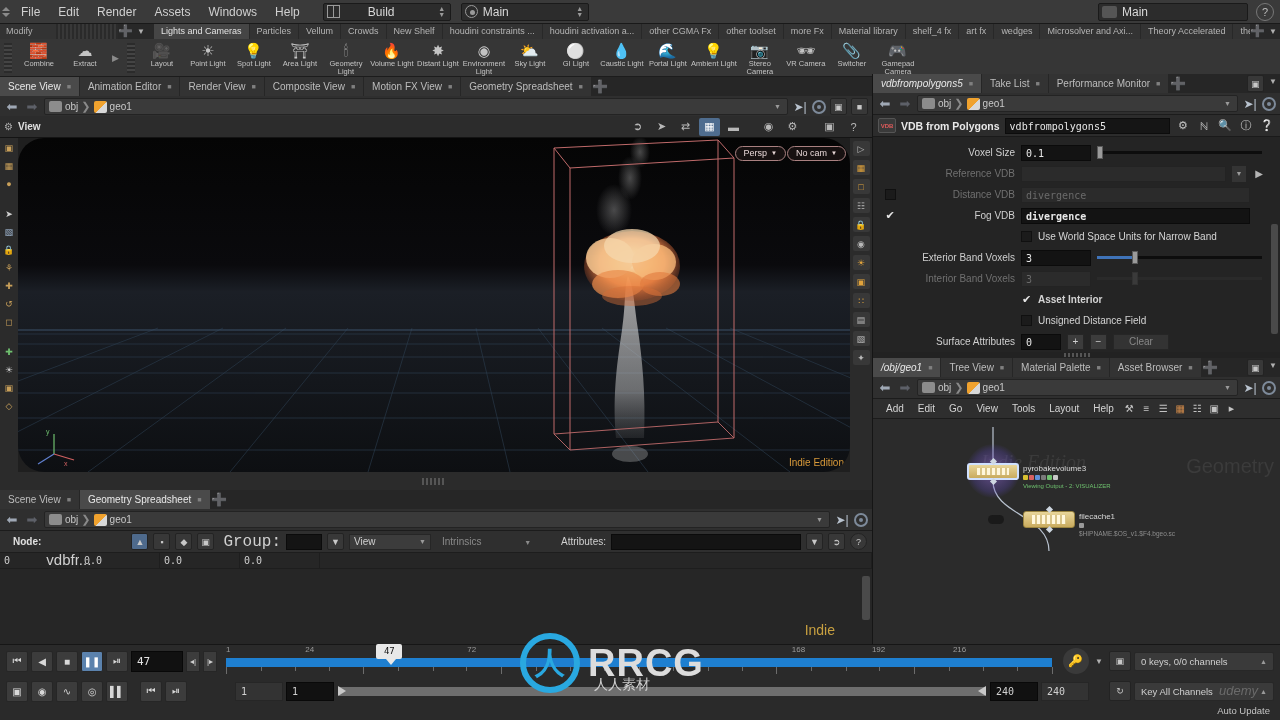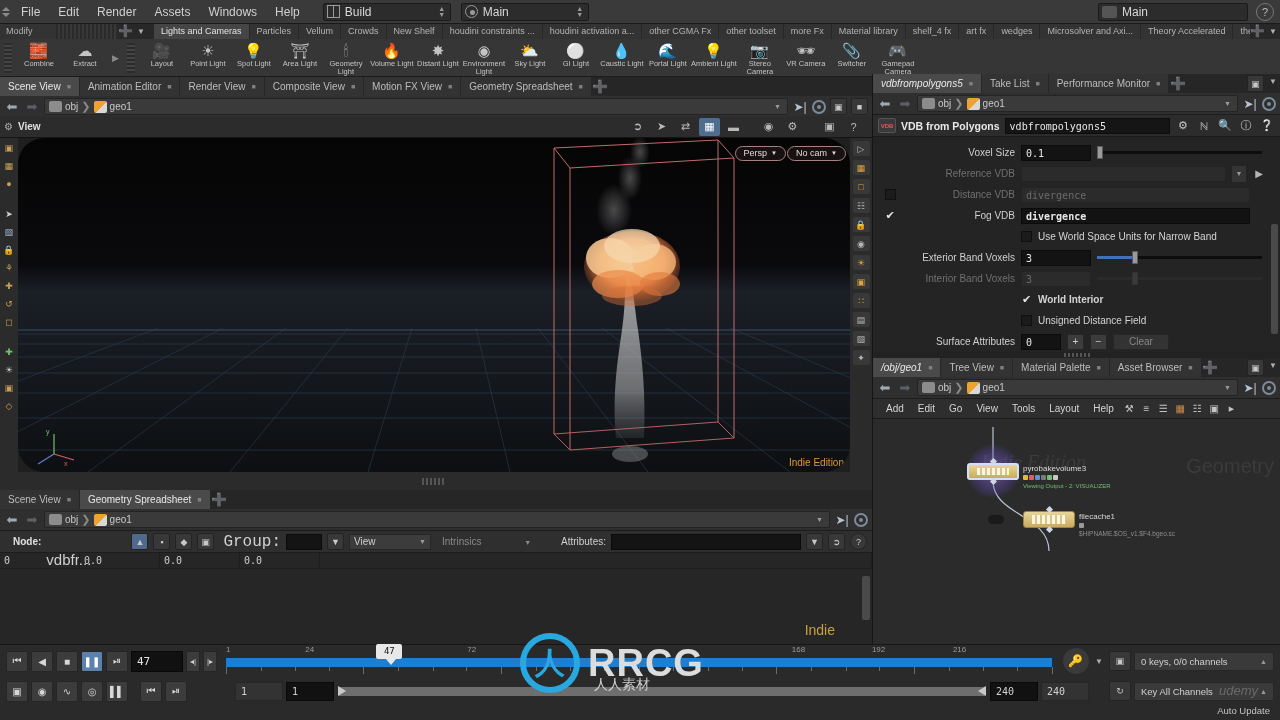--- a/index.html
+++ b/index.html
@@ -267,21 +267,21 @@
       <i class="up"></i>
       <i class="dn"></i>
     </div>
   <div class="mi">File</div>
   <div class="mi">Edit</div>
   <div class="mi">Render</div>
   <div class="mi">Assets</div>
   <div class="mi">Windows</div>
   <div class="mi">Help</div>
 
-  <div class="sel-box" style="width:128px;margin-left:14px;">
+  <div class="sel-box" style="width:128px;margin-left:14px;gap:23px;">
     <span class="ico-sq"></span>
     <span class="lbl">Build</span>
     <span class="spin">
         <i>▲</i>
         <i>▼</i>
       </span>
   </div>
 
   <div class="sel-box" style="width:128px;margin-left:10px;">
     <span class="ico-circ"></span>
@@ -790,21 +790,21 @@
       <div class="track"></div>
       <div class="handle" style="left:21%"></div>
     </div>
     <div style="width:8px"></div>
   </div>
 
   <div class="paramrow">
     <div class="chkcell"></div>
     <div class="plabel"></div>
     <span class="chk ticked">✔</span>
-    <span class="inlinelbl bold">World Interior</span>
+    <span class="inlinelbl bold">Asset Interior</span>
   </div>
 
   <div class="paramrow">
     <div class="chkcell"></div>
     <div class="plabel"></div>
     <span class="chk"></span>
     <span class="inlinelbl">Unsigned Distance Field</span>
   </div>
 
   <div class="paramrow">

